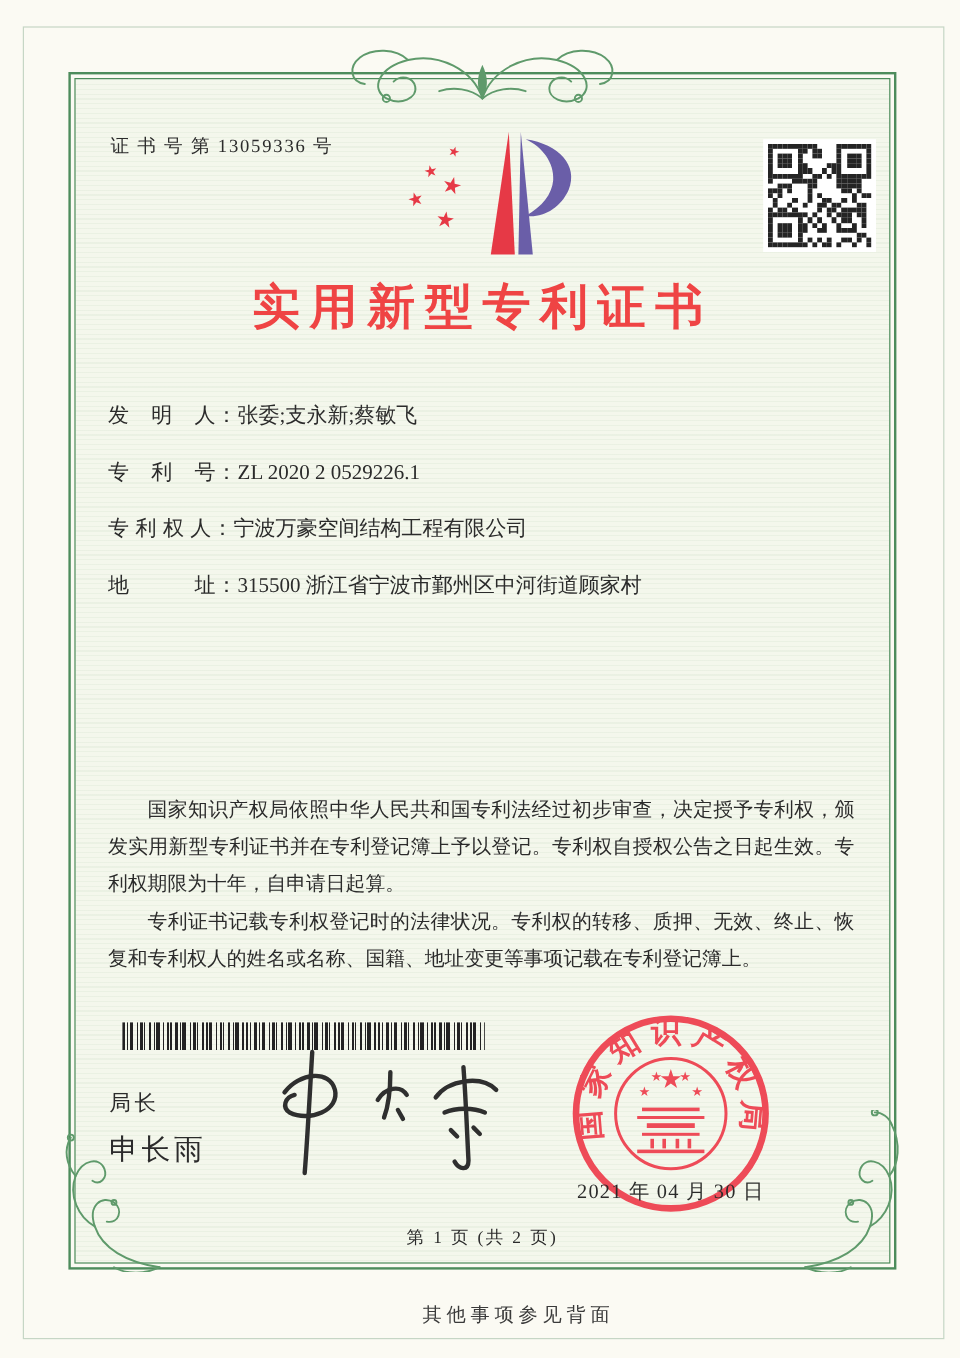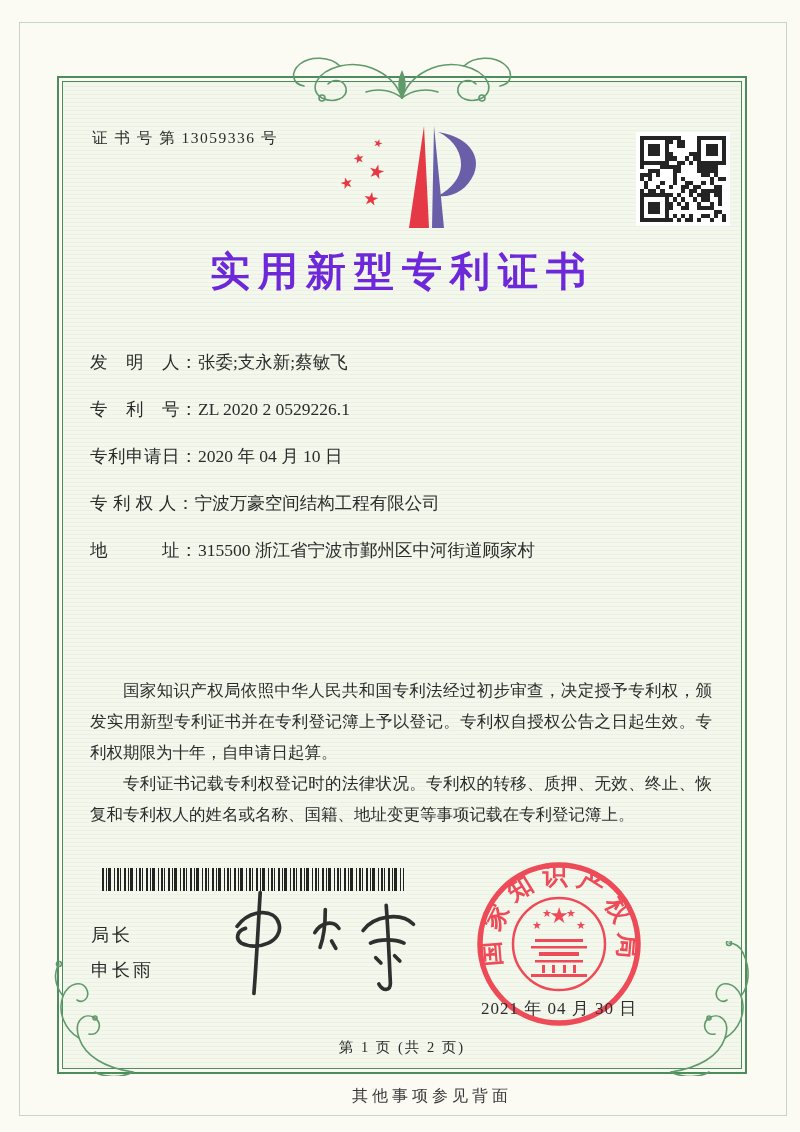--- a/index.html
+++ b/index.html
@@ -5,58 +5,58 @@
   html,body{margin:0;padding:0;}
   body{
     width:800px;height:1132px;position:relative;overflow:hidden;
     background:#fbfaf3;
     font-family:"Liberation Serif","DejaVu Serif",serif;
     color:#2b2b2b;
   }
   .paper-edge{position:absolute;left:19px;top:22px;right:13px;bottom:16px;
     border:1px solid #c6d6c5;pointer-events:none;}
   
-  .frame{position:absolute;left:57px;top:76px;width:686px;height:994px;
+  .frame{position:absolute;left:57px;top:60px;width:686px;height:994px;
     border:2px solid #4d8c5c;}
   .frame-bg{position:absolute;inset:3px;border:1px solid #4d8c5c;
     background:#f4f7ec;
     background-image:repeating-linear-gradient(180deg,rgba(122,168,122,.08) 0 1px,transparent 1px 4px);}
   .frame > *{z-index:2;}
   
   .ornament-top{position:absolute;left:223px;top:-26px;width:240px;height:54px;}
   .corner-left{position:absolute;left:-14px;bottom:-4px;width:95px;height:118px;}
   .corner-right{position:absolute;right:-14px;bottom:-4px;width:95px;height:135px;transform:scaleX(-1);}
   
   .cert-no{position:absolute;left:33px;top:50px;font-size:15.5px;letter-spacing:1.5px;}
   .logo{position:absolute;left:268px;top:46px;width:170px;height:120px;}
   .logo .star{position:absolute;color:#e63946;line-height:1;}
   .logo svg{position:absolute;left:55px;top:0;}
   .qr{position:absolute;left:577px;top:54px;width:94px;height:94px;background:#fff;
     padding:4px;box-sizing:border-box;
     display:grid;grid-template-columns:repeat(21,1fr);grid-template-rows:repeat(21,1fr);}
   .qr .m{background:#242424;}
   .title{position:absolute;left:0;right:0;top:166px;margin:0;text-align:center;
-    font-size:40px;font-weight:700;letter-spacing:8px;color:#6d28d9;}
+    font-size:40px;font-weight:700;letter-spacing:8px;color:#ef4444;}
   
   .fields{position:absolute;left:31px;top:272px;right:28px;font-size:17.5px;}
   .field-row{height:27px;margin-bottom:20px;white-space:nowrap;}
   .field-label{letter-spacing:.5px;}
   .grant-label{margin-left:64px;}
   
   .legal{position:absolute;left:31px;right:33px;top:597px;font-size:16.5px;
     line-height:31px;text-align:justify;}
   .legal p{margin:0;text-indent:2em;}
   
   .barcode{position:absolute;left:43px;top:790px;width:302px;height:23px;
     background:repeating-linear-gradient(90deg,
       #222 0 2px,transparent 2px 4px,#222 4px 5px,transparent 5px 6px,
       #222 6px 9px,transparent 9px 12px,#222 12px 13px,transparent 13px 15px,
       #222 15px 17px,transparent 17px 18px,#222 18px 19px,transparent 19px 22px);}
   .director-title{position:absolute;left:32px;top:845px;font-size:18px;letter-spacing:3px;}
-  .director-name{position:absolute;left:32px;top:880px;font-size:18px;letter-spacing:3px;font-family:Liberation Mono, monospace;}
+  .director-name{position:absolute;left:32px;top:880px;font-size:24px;letter-spacing:3px;font-family:Liberation Mono, monospace;}
   .signature{position:absolute;left:155px;top:804px;}
   .seal{position:absolute;left:417px;top:783px;width:166px;height:166px;opacity:.93;}
   .seal-date{position:absolute;left:-12px;top:136px;width:190px;text-align:center;
     font-size:17px;color:#1c1c1c;letter-spacing:1px;}
   .page-no{position:absolute;left:0;right:0;top:960px;text-align:center;
     font-size:14.5px;letter-spacing:2px;}
   .back-note{position:absolute;left:0;top:1086px;width:800px;text-align:center;
     font-size:16px;letter-spacing:4px;color:#3a3a3a;margin-left:32px;}
   .green-stroke{stroke:#5f9a6b;fill:none;stroke-width:1.6;stroke-linecap:round;}
 </style>
@@ -567,23 +567,20 @@
     </div>
 
   <h1 class="title">实用新型专利证书</h1>
 
   <div class="fields">
     <div class="field-row">
       <span class="field-label">发　明　人：</span><span class="field-value">张委;支永新;蔡敏飞</span>
     </div>
     <div class="field-row">
       <span class="field-label">专　利　号：</span><span class="field-value">ZL 2020 2 0529226.1</span>
-    </div>
-    <div class="field-row">
-      <span class="field-label">专利申请日：</span><span class="field-value">2020 年 04 月 10 日</span>
     </div>
     <div class="field-row">
       <span class="field-label">专 利 权 人：</span><span class="field-value">宁波万豪空间结构工程有限公司</span>
     </div>
     <div class="field-row">
       <span class="field-label">地　　　址：</span><span class="field-value">315500 浙江省宁波市鄞州区中河街道顾家村</span>
     </div>
   </div>
 
   <div class="legal">

